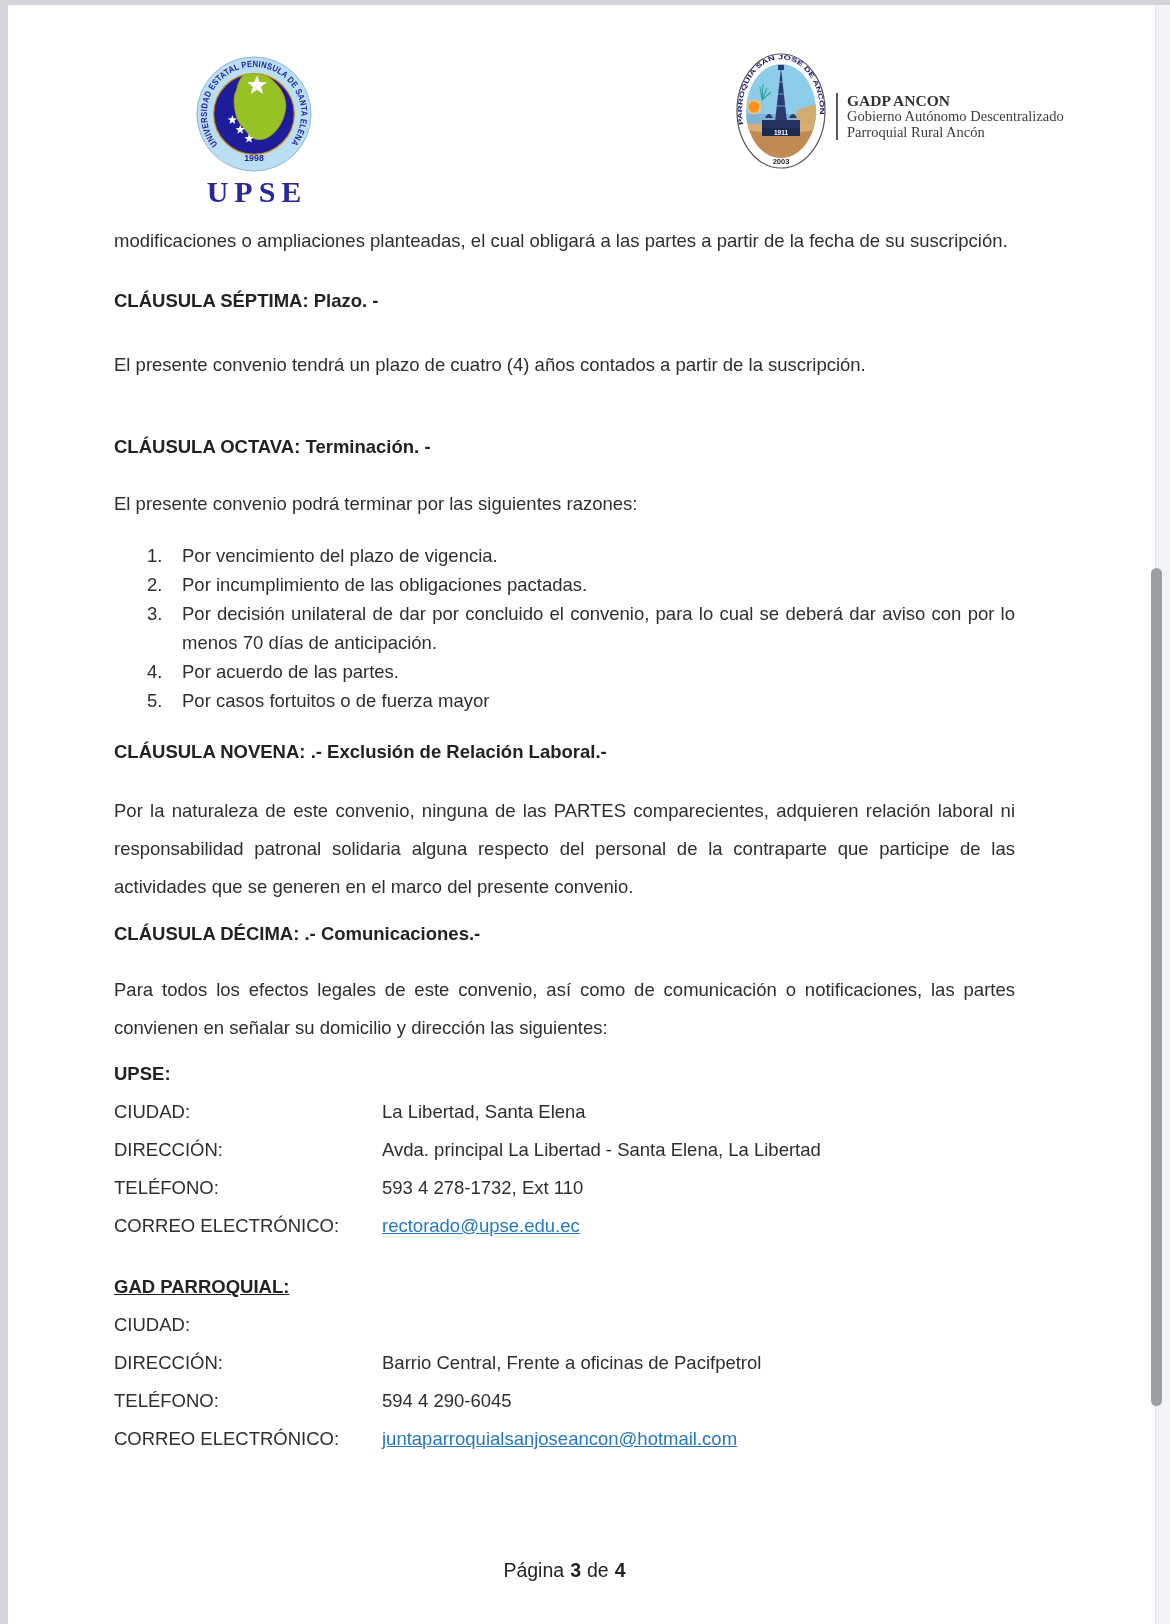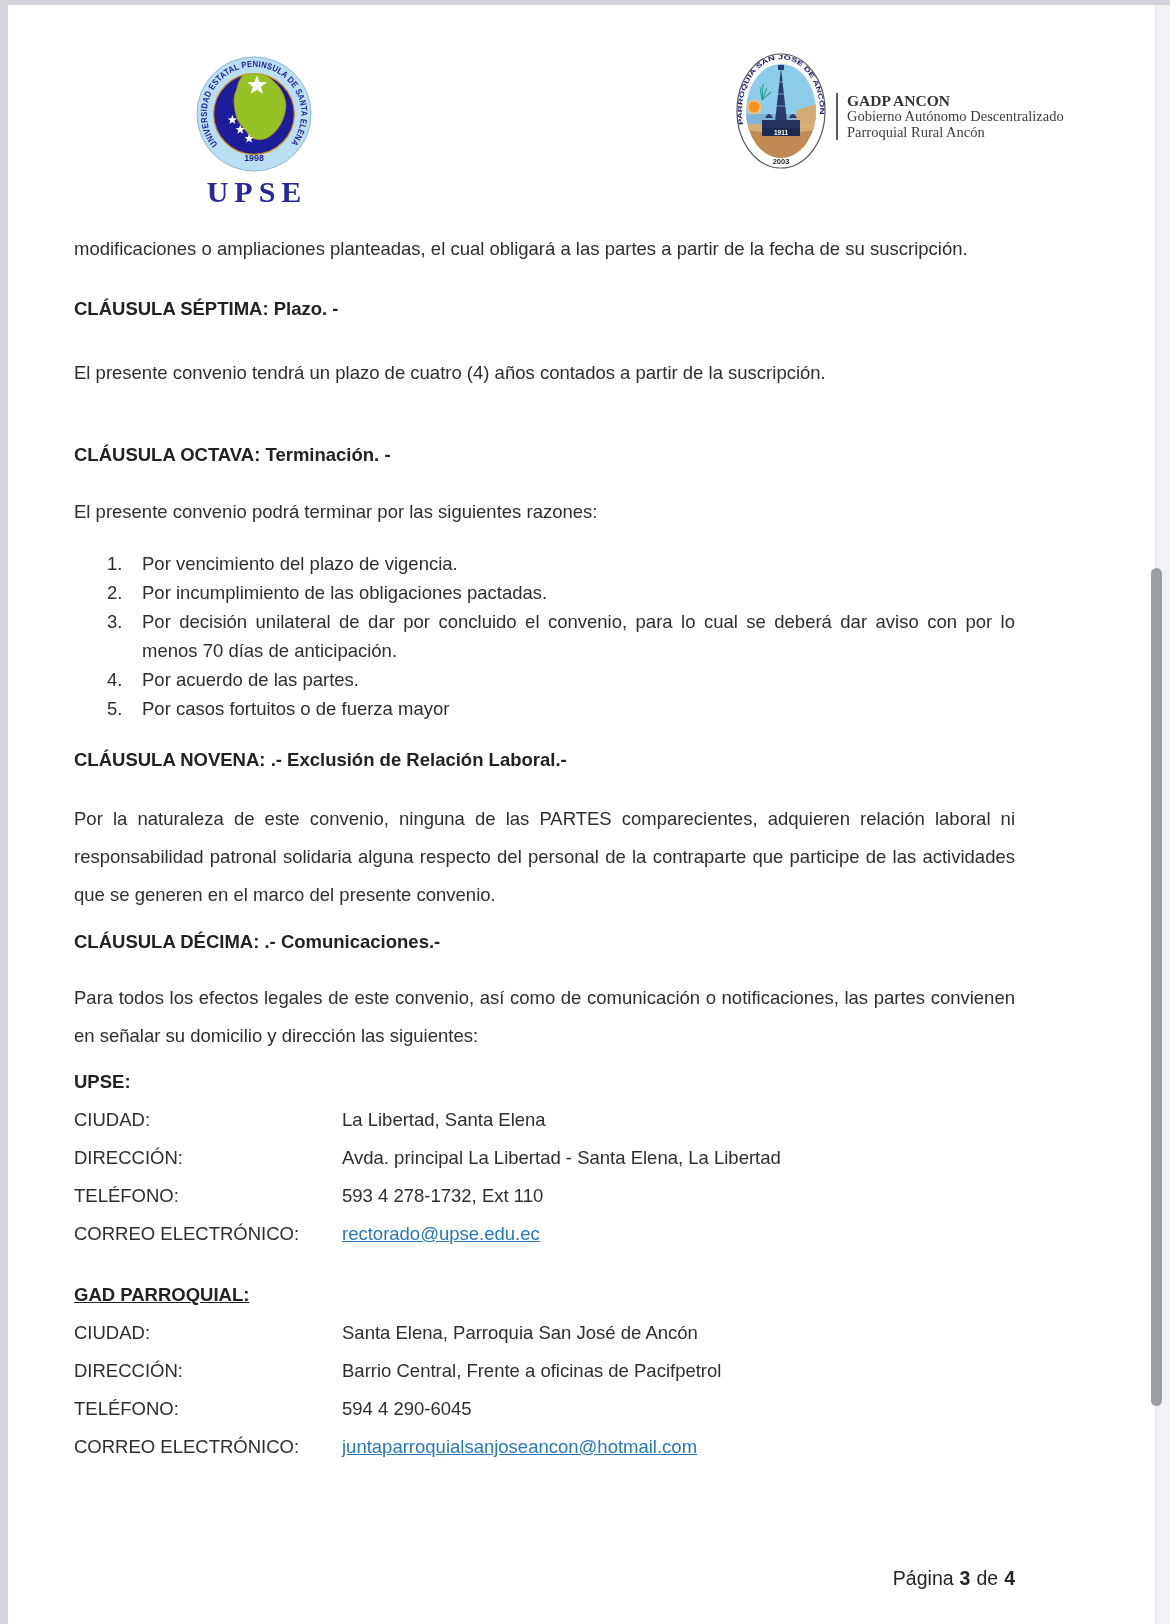--- a/index.html
+++ b/index.html
@@ -13,21 +13,21 @@
 
   
   .logo-upse { position:absolute; left:185px; top:50px; width:122px; text-align:center; }
   .upse-word { font-family:"Liberation Serif", serif; font-weight:bold; font-size:30px; letter-spacing:6px; color:#28289b; margin-top:-2px; text-indent:6px; }
   .logo-gadp { position:absolute; left:727px; top:47px; width:92px; }
   .gadp-text { position:absolute; left:828px; top:88px; border-left:2px solid #5a5a5a; padding-left:9px; font-family:"Liberation Serif", serif; color:#3c3c3c; }
   .gadp-name { font-weight:bold; font-size:15.5px; line-height:16px; color:#333; }
   .gadp-line { font-size:14.5px; line-height:15.5px; }
 
   
-  .content { position:absolute; left:0; top:12px; width:1147px; padding:213px 140px 0 66px; }
+  .content { position:absolute; left:0; top:4px; width:1147px; padding:213px 140px 0 106px; }
   .para { font-size:18.5px; line-height:38px; text-align:justify; }
   .h { font-size:18.5px; line-height:38px; font-weight:bold; color:#222; }
   .h-septima { margin-top:22px; }
   .p-septima { margin-top:26px; }
   .h-octava  { margin-top:44px; }
   .p-octava  { margin-top:19px; }
   .termlist  { margin-top:18px; list-style:none; }
   .termlist li { display:flex; padding-left:33px; font-size:18.5px; line-height:29px; }
   .termlist .num { width:35px; flex:0 0 35px; }
   .termlist .txt { flex:1; text-align:justify; }
@@ -36,21 +36,21 @@
   .h-decima  { margin-top:9px; }
   .p-decima  { margin-top:18px; }
 
   .contact-title { margin-top:12px; font-size:18.5px; font-weight:bold; line-height:30px; color:#222; }
   .contact-title.gad { margin-top:31px;text-decoration:underline; }
   .crow { display:flex; font-size:18.5px; line-height:30px;margin-top:8px; }
   .clabel { width:268px; flex:0 0 268px; }
   .cvalue { flex:1; }
   a.email { color:#2878bd; text-decoration:underline; cursor:pointer;text-align:right; }
 
-  .footer { margin-top:102px; display:flex; justify-content:flex-end; gap:6px; font-size:19.5px; line-height:28px; color:#242424; }
+  .footer { margin-top:102px; display:flex; justify-content:center; gap:6px; font-size:19.5px; line-height:28px; color:#242424; }
   .footer b { font-weight:bold; }
 
   svg text { font-family:"Liberation Sans", sans-serif; }
 </style>
 </head>
 <body>
 
 <div class="scroll-track"></div>
 
 <div class="paper">
@@ -183,21 +183,20 @@
       <div class="crow">
         <span class="clabel">CORREO ELECTRÓNICO:</span>
         <span class="cvalue"><a class="email">rectorado@upse.edu.ec</a></span>
       </div>
     </section>
 
     <section>
       <div class="contact-title gad">GAD PARROQUIAL:</div>
       <div class="crow">
         <span class="clabel">CIUDAD:</span>
-        <span class="cvalue">Santa Elena, Parroquia San José de Ancón</span>
       </div>
       <div class="crow">
         <span class="clabel">DIRECCIÓN:</span>
         <span class="cvalue">Barrio Central, Frente a oficinas de Pacifpetrol</span>
       </div>
       <div class="crow">
         <span class="clabel">TELÉFONO:</span>
         <span class="cvalue">594 4 290-6045</span>
       </div>
       <div class="crow">

